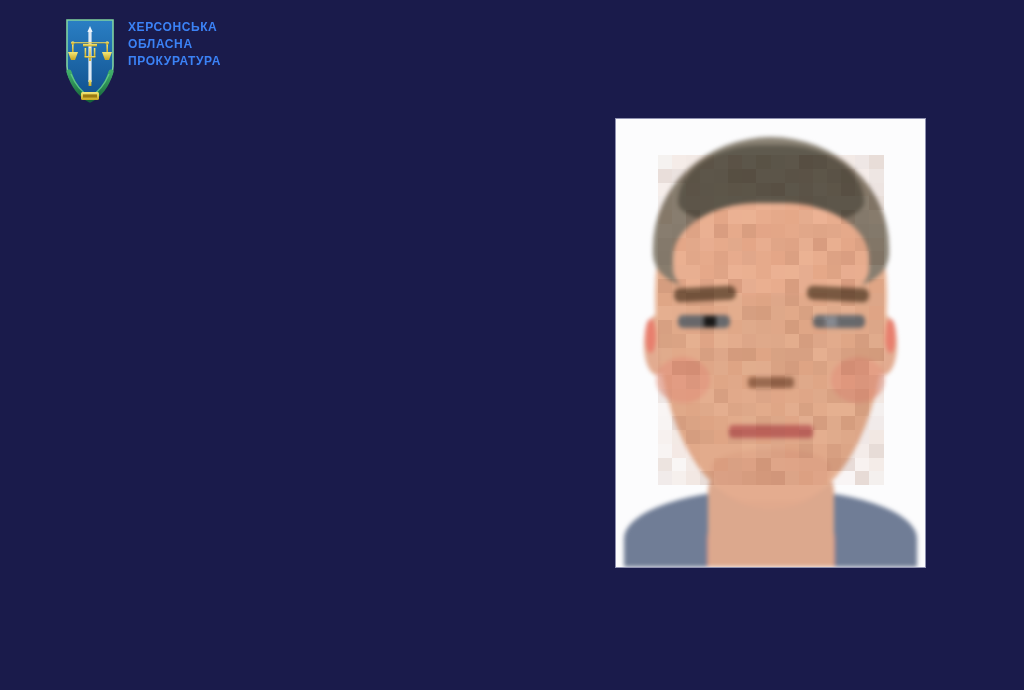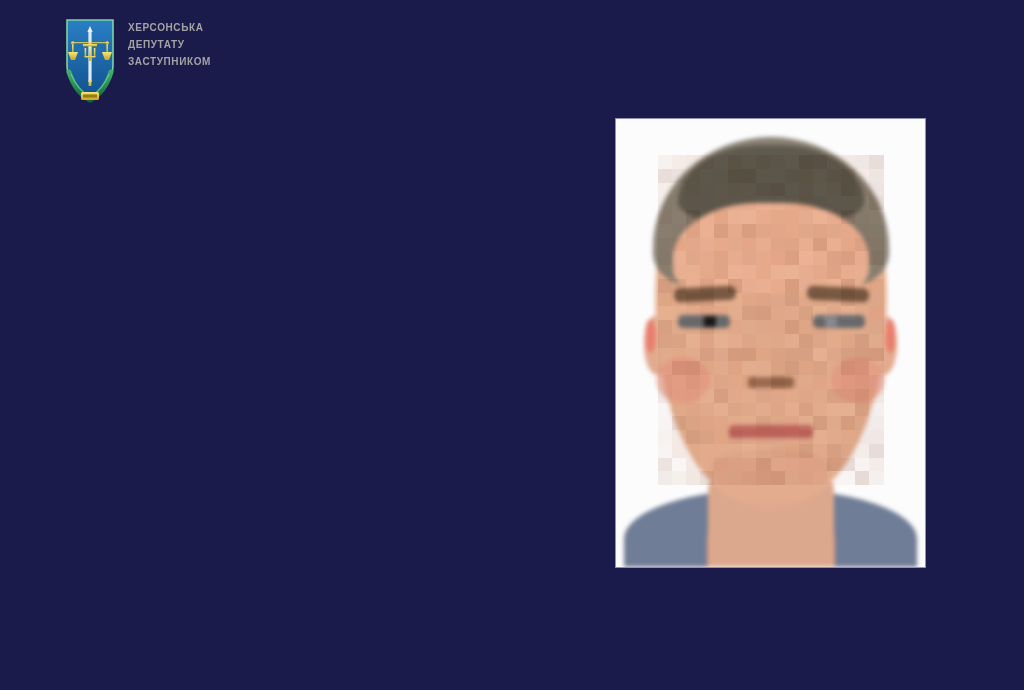--- a/index.html
+++ b/index.html
@@ -36,22 +36,22 @@
     flex: 0 0 auto;
     display: block;
   }
   .logo-text {
     padding-top: 6px;
     display: flex;
     flex-direction: column;
     gap: 2px;
   }
   .logo-line {
-    color: #a3a3a3;
-    font-size: 10px;
+    color: #3b82f6;
+    font-size: 12px;
     font-weight: bold;
     letter-spacing: 0.6px;
     line-height: 15px;
     white-space: nowrap;
     font-family: "Liberation Sans", sans-serif;
   }
 
   
   .text-col {
     position: absolute;
@@ -333,22 +333,22 @@
       <rect x="9" y="28" width="38" height="1.4" fill="url(#goldg)" opacity="0.85"></rect>
 
       <path d="M7 58 C12 74 20 82 28 86 C36 82 44 74 49 58" fill="none" stroke="url(#greeng)" stroke-width="5" stroke-linecap="round"></path>
       <path d="M9 60 C14 72 21 79 28 83 C35 79 42 72 47 60" fill="none" stroke="#66d18f" stroke-width="1.4" opacity="0.8"></path>
 
       <rect x="19" y="78" width="18" height="8" rx="1.6" fill="url(#goldg)"></rect>
       <rect x="21" y="80.4" width="14" height="3.2" fill="#9a7a12"></rect>
     </svg>
     <div class="logo-text">
       <div class="logo-line">ХЕРСОНСЬКА</div>
-      <div class="logo-line">ДЕПУТАТУ</div>
-      <div class="logo-line">ЗАСТУПНИКОМ</div>
+      <div class="logo-line">ОБЛАСНА</div>
+      <div class="logo-line">ПРОКУРАТУРА</div>
     </div>
   </div>
 
 
   <div class="photo-frame">
     <div class="photo-inner">
       <div class="blurwrap">
         <div class="shirt"></div>
         <div class="shirt-collar"></div>
         <div class="neck"></div>

